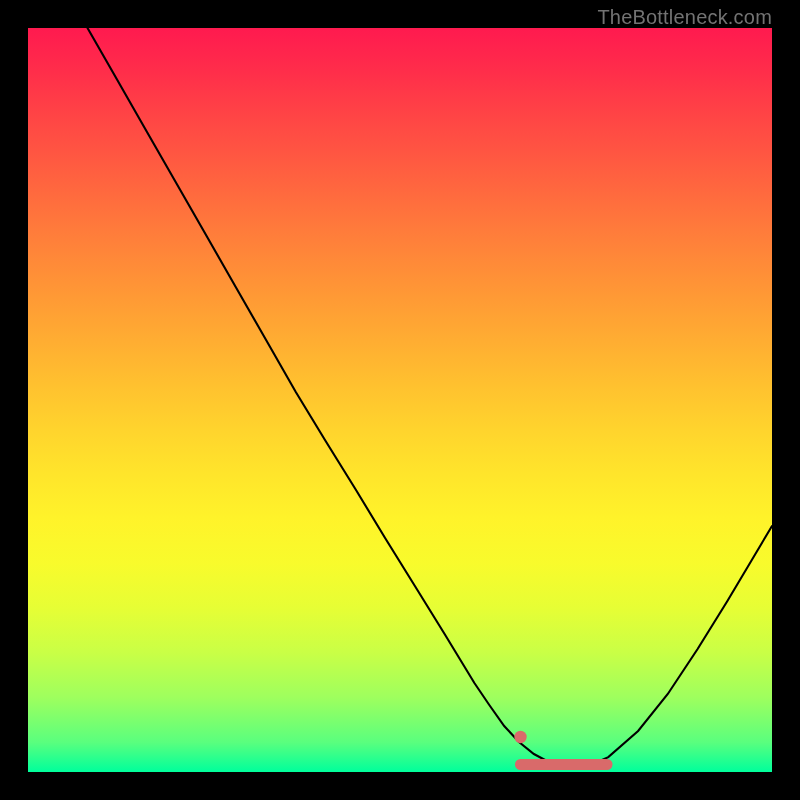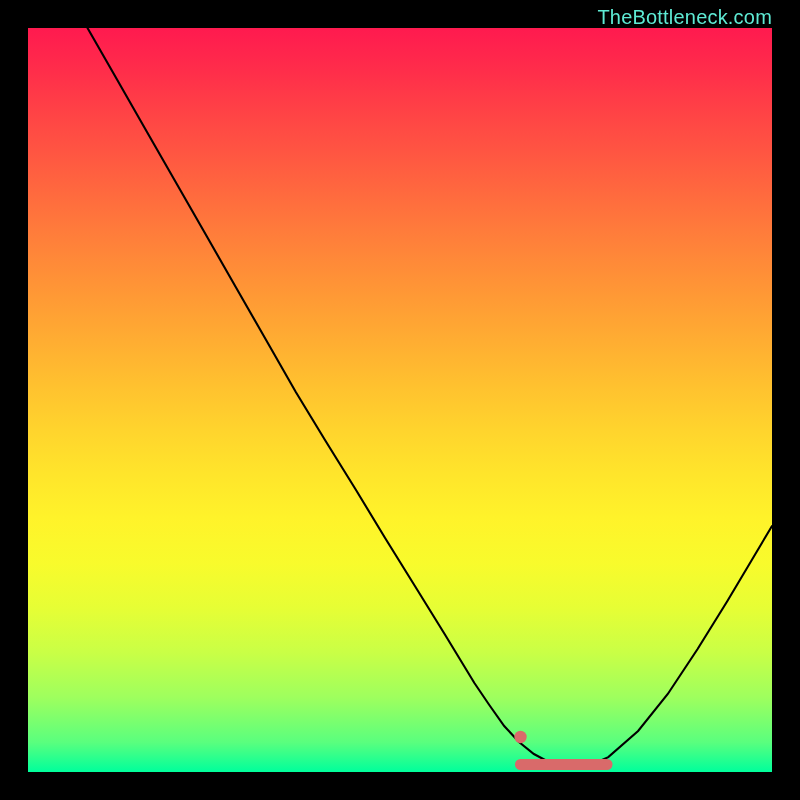--- a/index.html
+++ b/index.html
@@ -20,21 +20,21 @@
     #ffe52b 60%,
     #fff32a 66%,
     #f8fb2c 72%,
     #e6fe35 78%,
     #c9ff46 84%,
     #9eff5e 90%,
     #5aff7e 96%,
     #00ff9c 100%);
   }
   .curve-svg { position: absolute; inset: 0; width: 744px; height: 744px; }
-  .attribution { position: absolute; top: 6px; right: 28px; color: #5eead4; font-size: 20px; font-weight: 500; letter-spacing: 0.2px; }
+  .attribution { position: absolute; top: 6px; right: 28px; color: #737373; font-size: 20px; font-weight: 500; letter-spacing: 0.2px; }
 </style>
 </head>
 <body>
 
 <div class="frame">
   <div class="attribution">TheBottleneck.com</div>
 
   <div class="plot-area">
     <div class="gradient-bg"></div>
 

